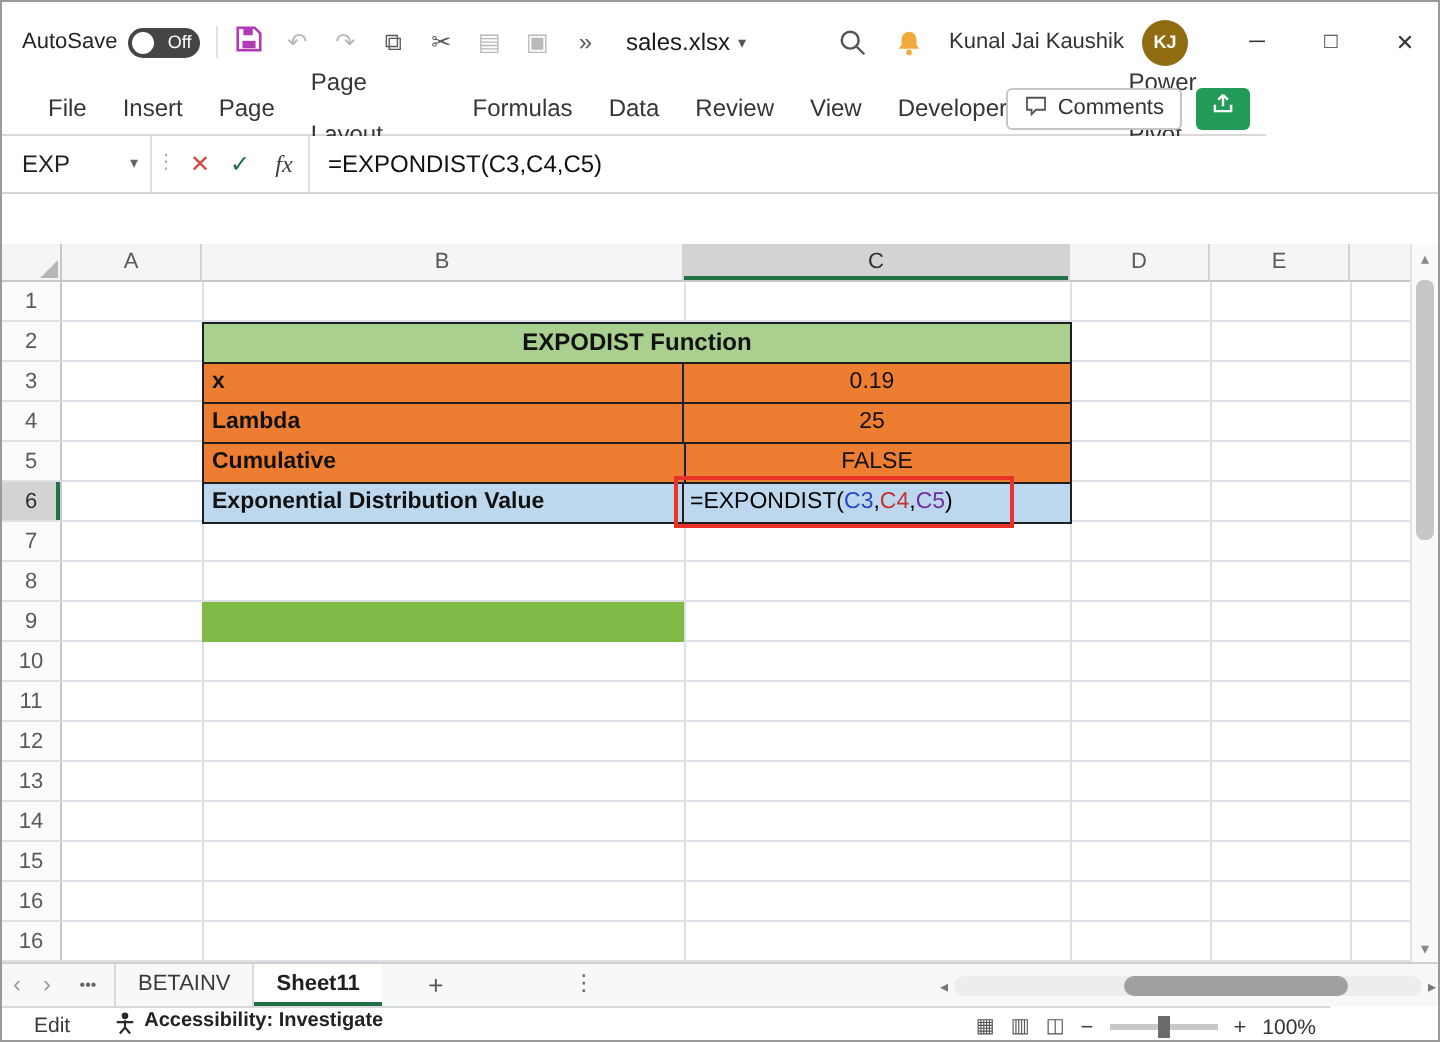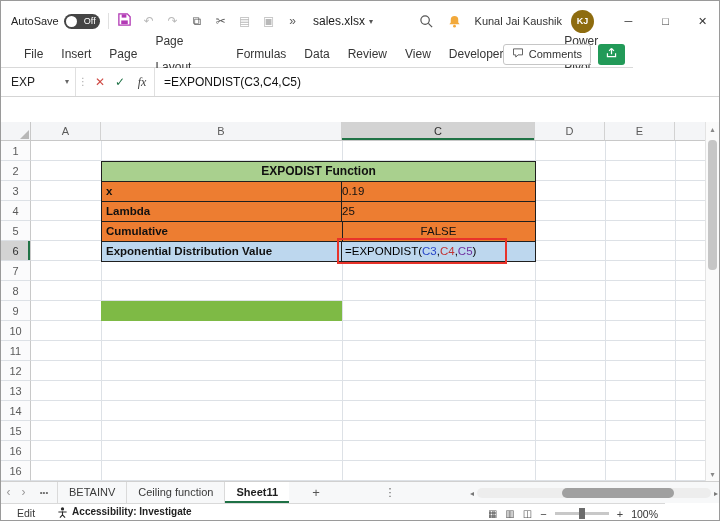--- a/index.html
+++ b/index.html
@@ -57,21 +57,21 @@
   .rh { width:30px; height:20px; line-height:20px; text-align:center; font-size:11px; color:#5a5a5a; background:#fbfbfc; border-right:1px solid #c8c8c8; border-bottom:1px solid #dde1e6; }
   .rh.sel { background:#d3d3d3; color:#2f2f2f; box-shadow:inset -2px 0 0 #217346; }
   .grid-body { position:absolute; left:30px; top:140px; width:676px; height:340px;
     background:repeating-linear-gradient(to bottom, #fff 0 19px, #dde1e6 19px 20px); }
   .vline { position:absolute; top:0; width:1px; height:340px; background:#dde1e6; }
 
   .cell { position:absolute; font-size:11.5px; line-height:19px; height:21px; white-space:nowrap; overflow:hidden; }
   .bordered { border:1px solid #1f1f1f; }
   .title-cell { left:70px; top:20px; width:435px; background:#a9d08e; font-weight:bold; text-align:center; font-size:12px; color:#111; }
   .lbl { left:70px; width:242px; background:#ed7d31; font-weight:bold; color:#111; padding-left:4px; }
-  .val { left:310px; width:195px; background:#ed7d31; color:#111; text-align:left; padding-right:5px; }
+  .val { left:310px; width:195px; background:#ed7d31; color:#111; text-align:center; padding-right:5px; }
   .val.center { text-align:center; padding-right:0; }
   .r3 { top:40px; } .r4 { top:60px; } .r5 { top:80px; } .r6 { top:100px; }
   .blue-bg { background:#bdd7ee; }
   .formula-cell { left:310px; top:100px; width:195px; background:#bdd7ee; padding-left:3px; text-align:left; }
   .ref-blue { color:#2947c8; } .ref-red { color:#c23434; } .ref-purple { color:#7030a0; }
   .green-cell { left:70px; top:160px; width:241px; height:20px; background:#7eba45; }
   .red-box { position:absolute; left:306px; top:97px; width:170px; height:26px; border:2px solid #e8332a; pointer-events:none; }
 
   .vscroll { position:absolute; right:0; top:121px; width:14px; height:359px; background:#fafafa; border-left:1px solid #e3e3e3; }
   .vs-up { display:block; text-align:center; font-size:8px; color:#888; line-height:16px; }
@@ -272,21 +272,20 @@
     <span class="vs-up">▴</span>
     <div class="vs-thumb"></div>
     <span class="vs-down">▾</span>
   </div>
 
   <div class="sheetbar">
     <span class="nav-arrow">‹</span>
     <span class="nav-arrow">›</span>
     <span class="tab-dots">•••</span>
     <span class="stab">BETAINV</span>
-    <span class="stab">Ceiling function</span>
     <span class="stab active">Sheet11</span>
     <span class="add-sheet">+</span>
     <span class="sb-menu">⋮</span>
     <div class="hscroll">
       <span class="hs-arrow">◂</span>
       <div class="hs-track">
         <div class="hs-thumb"></div>
       </div>
       <span class="hs-arrow">▸</span>
     </div>

